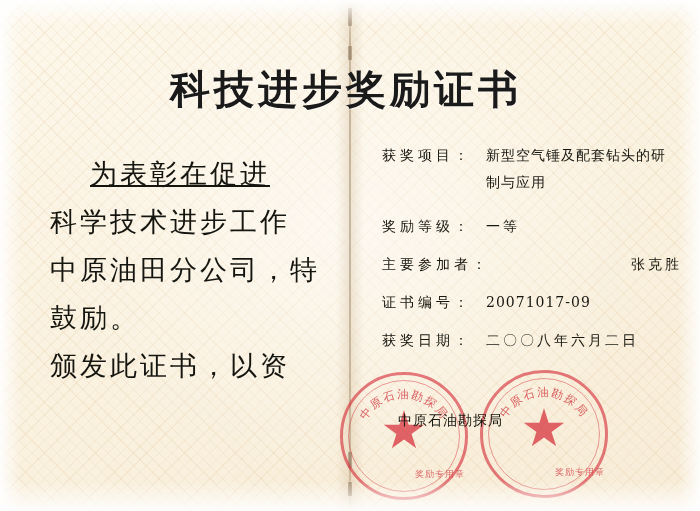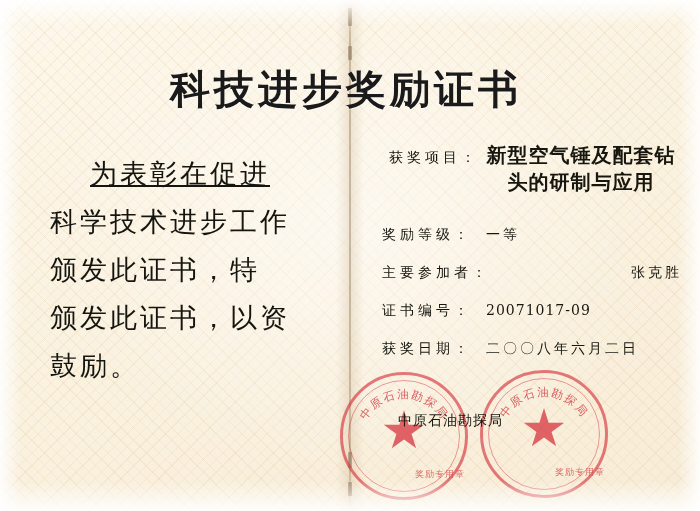--- a/index.html
+++ b/index.html
@@ -141,27 +141,26 @@
   }
   .field-value {
     font-size: 14px;
     letter-spacing: 1px;
     white-space: nowrap;
   }
   .field-value.wide {
     letter-spacing: 3px;
   }
   .field-value-wrap {
-    font-size: 20px;
+    font-size: 14px;
     letter-spacing: 1px;
     line-height: 27px;
     max-width: 190px;
-    font-weight: bold;
-  }
-  .row-project { margin-bottom: 30px; text-align: center; }
+  }
+  .row-project { margin-bottom: 22px; }
   .row-level { margin-bottom: 20px; }
   .row-people { margin-bottom: 20px; justify-content: space-between; }
   .row-serial { margin-bottom: 20px; }
 
   
   .stamp {
     position: absolute;
     width: 128px;
     height: 128px;
     border-radius: 50%;
@@ -233,23 +232,23 @@
   <div class="stitch" style="top:8px;height:18px;"></div>
   <div class="stitch" style="top:46px;height:14px;"></div>
   <div class="stitch" style="top:452px;height:16px;"></div>
   <div class="stitch" style="top:482px;height:14px;"></div>
 
   <div class="title">科技进步奖励证书</div>
 
   <div class="citation">
     <div class="line indent">为表彰在促进</div>
     <div class="line">科学技术进步工作</div>
-    <div class="line">颁发此证书，特</div>
+    <div class="line">中原油田分公司，特</div>
+    <div class="line">鼓励。</div>
     <div class="line">颁发此证书，以资</div>
-    <div class="line">鼓励。</div>
   </div>
 
   <div class="fields">
 
     <div class="field-row row-project">
       <div class="field-label">获奖项目：</div>
       <div class="field-value-wrap">新型空气锤及配套钻头的研制与应用</div>
     </div>
 
     <div class="field-row row-level">

